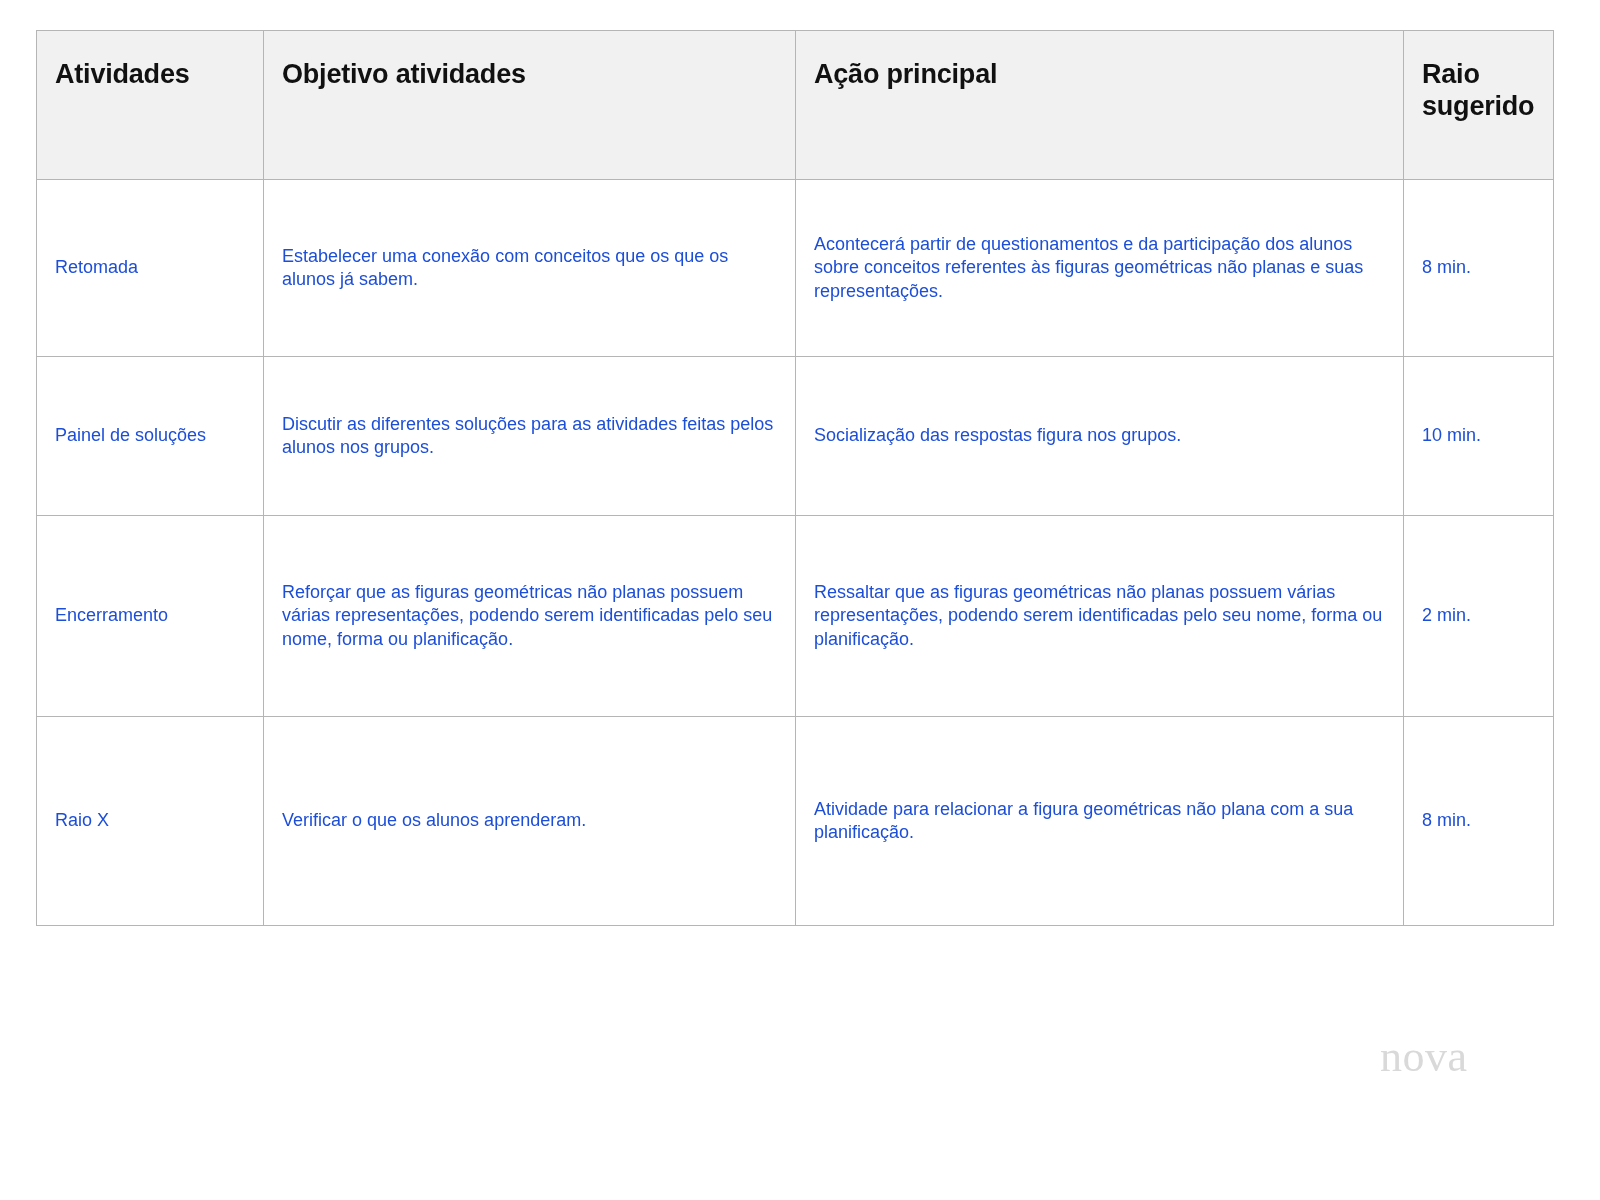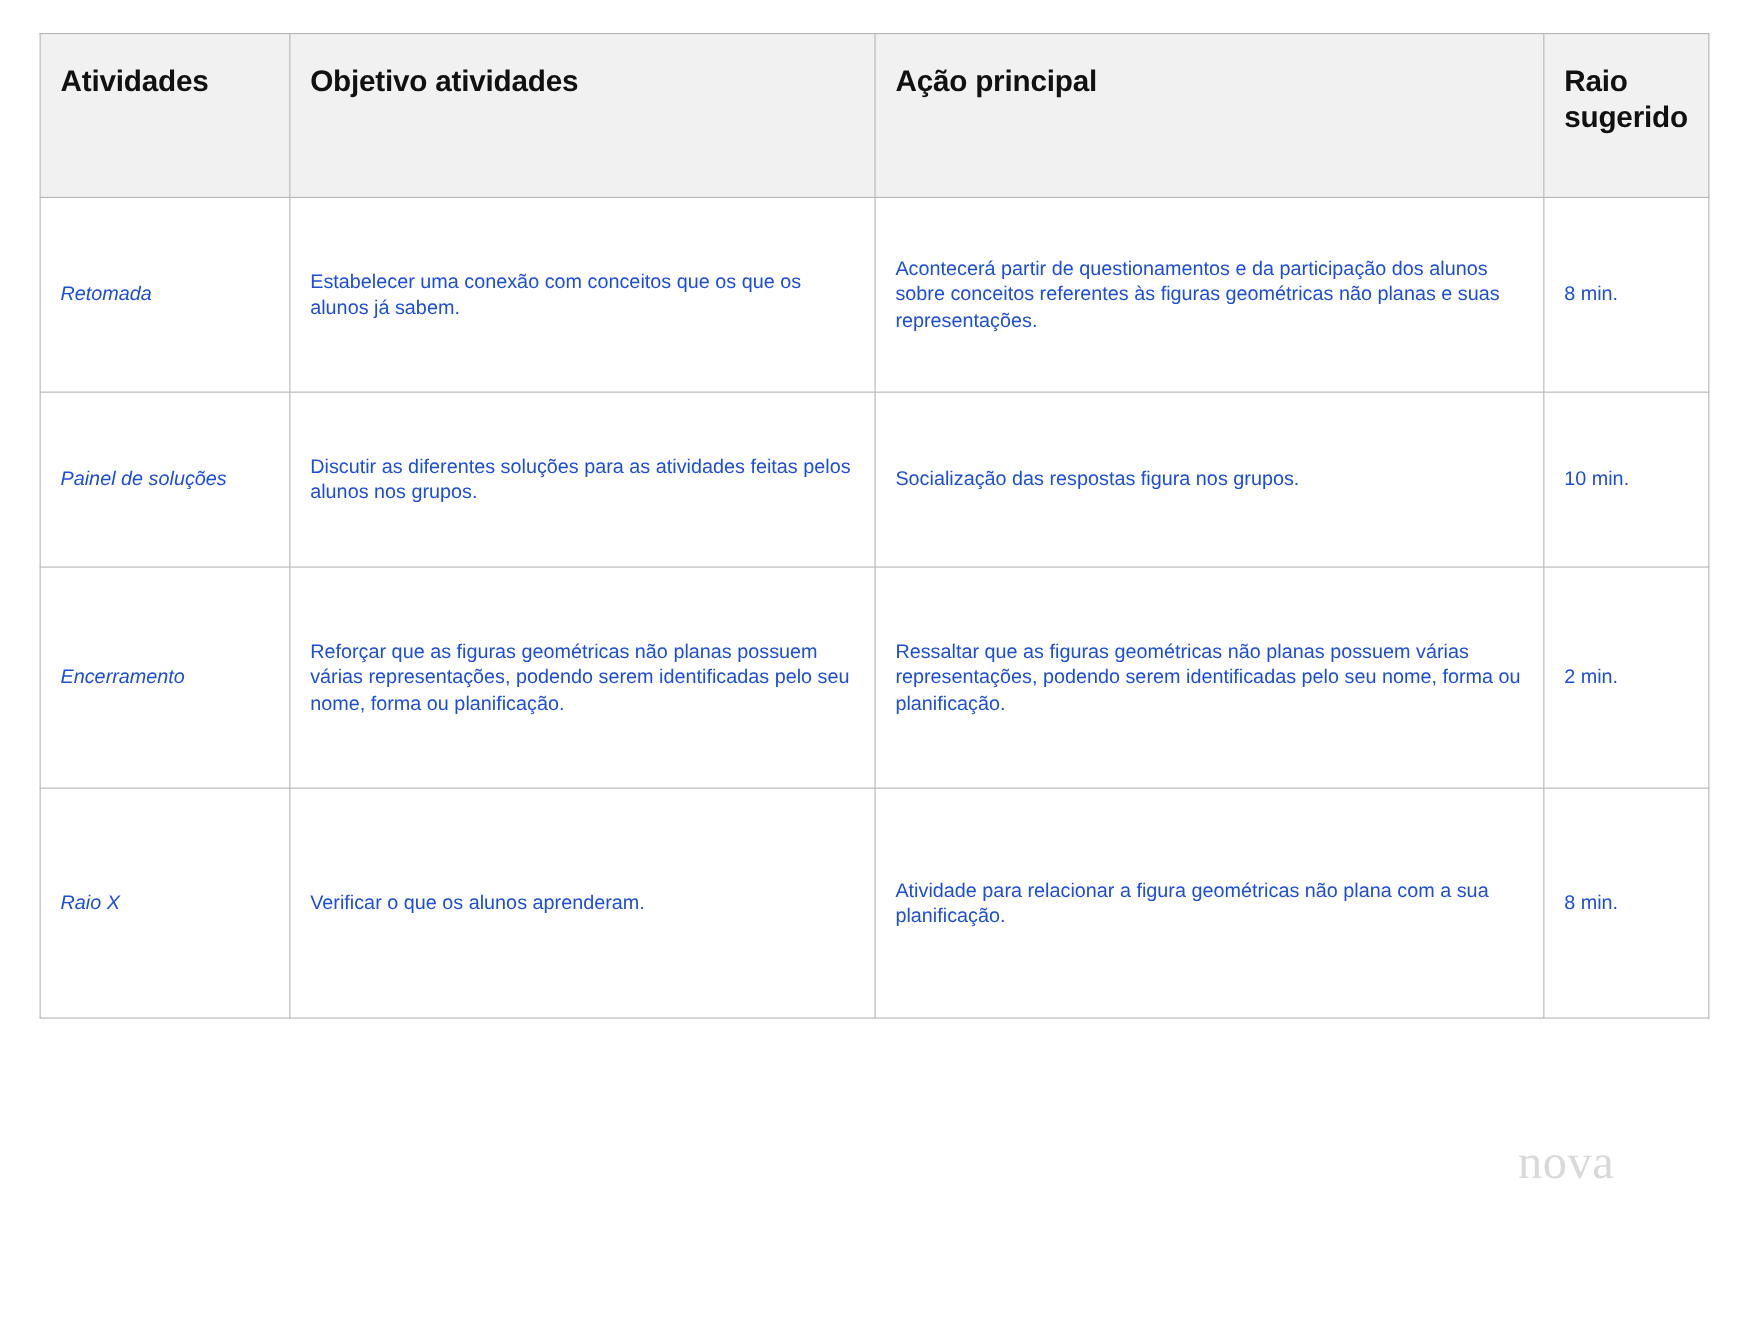--- a/index.html
+++ b/index.html
@@ -74,21 +74,20 @@
   table.plan-table tbody td {
     font-size: 18px;
     line-height: 1.28;
     color: #1d4ed8;
   }
 
   td.cell-atividade {
     padding-left: 18px;
     padding-right: 10px;
     font-size: 26px;
-    font-style: italic;
   }
   td.cell-objetivo {
     padding-left: 22px;
     padding-right: 14px;
   }
   td.cell-acao {
     padding-left: 20px;
     padding-right: 16px;
   }
   td.cell-tempo {

